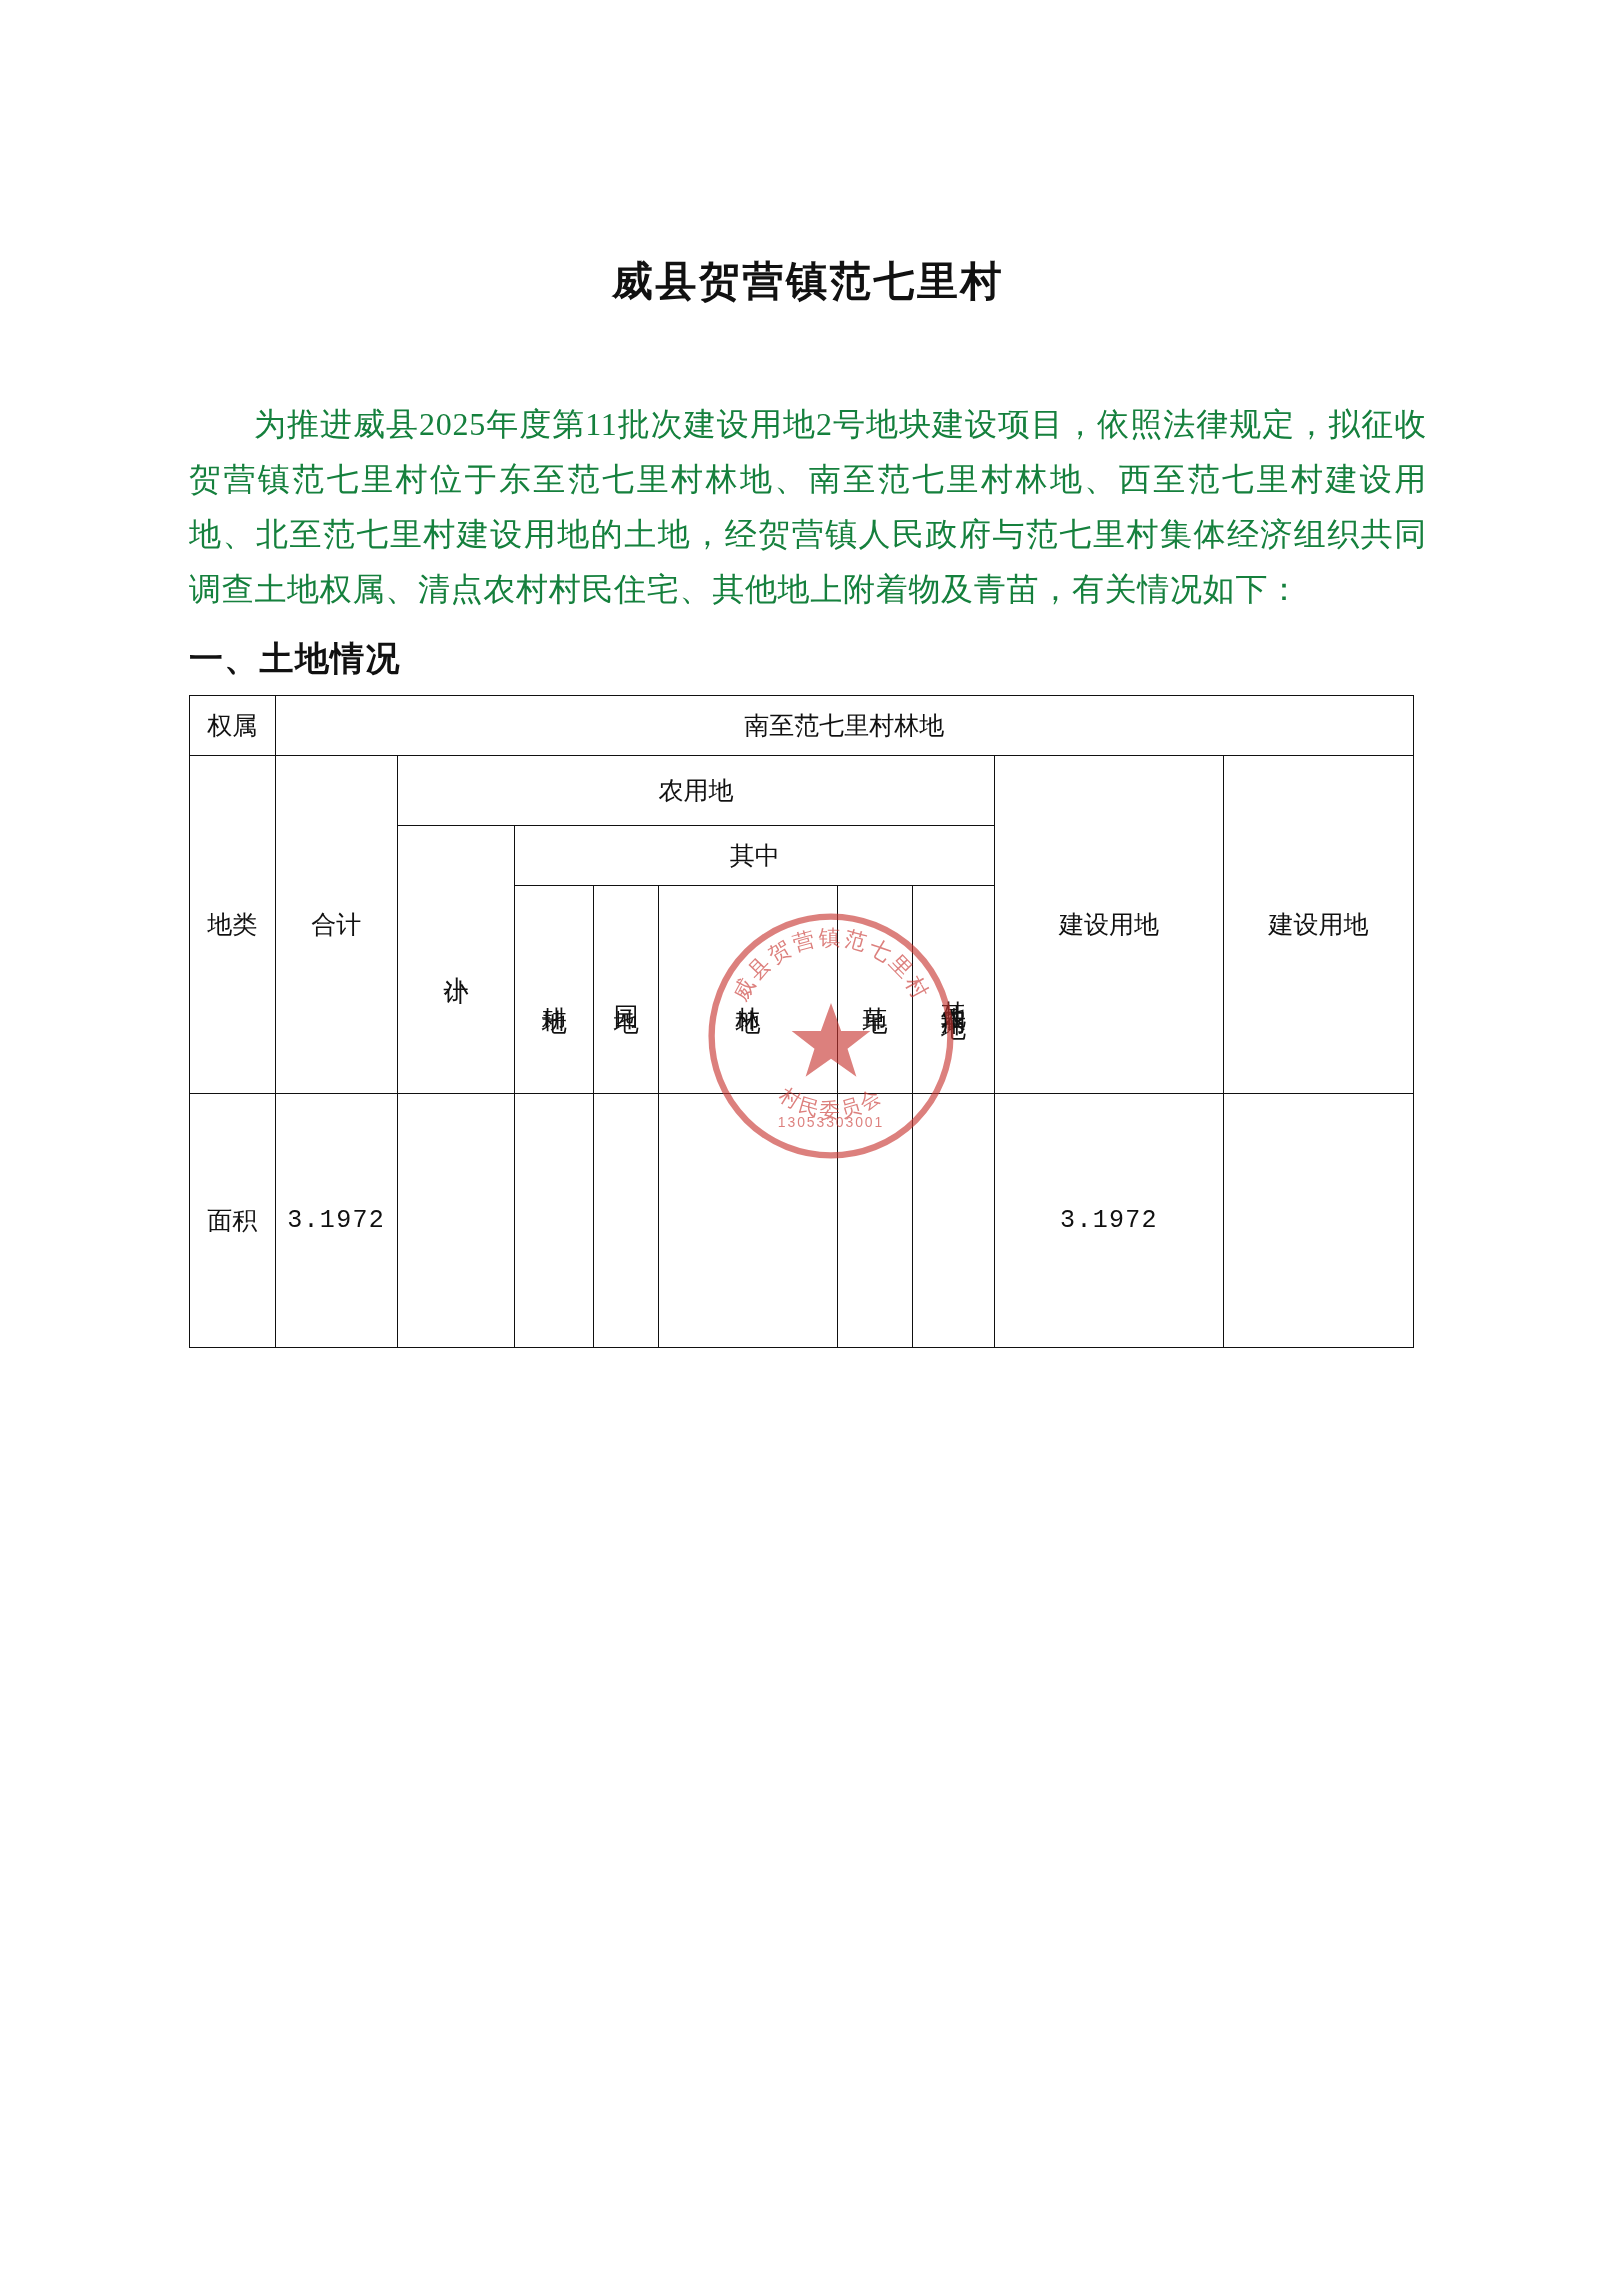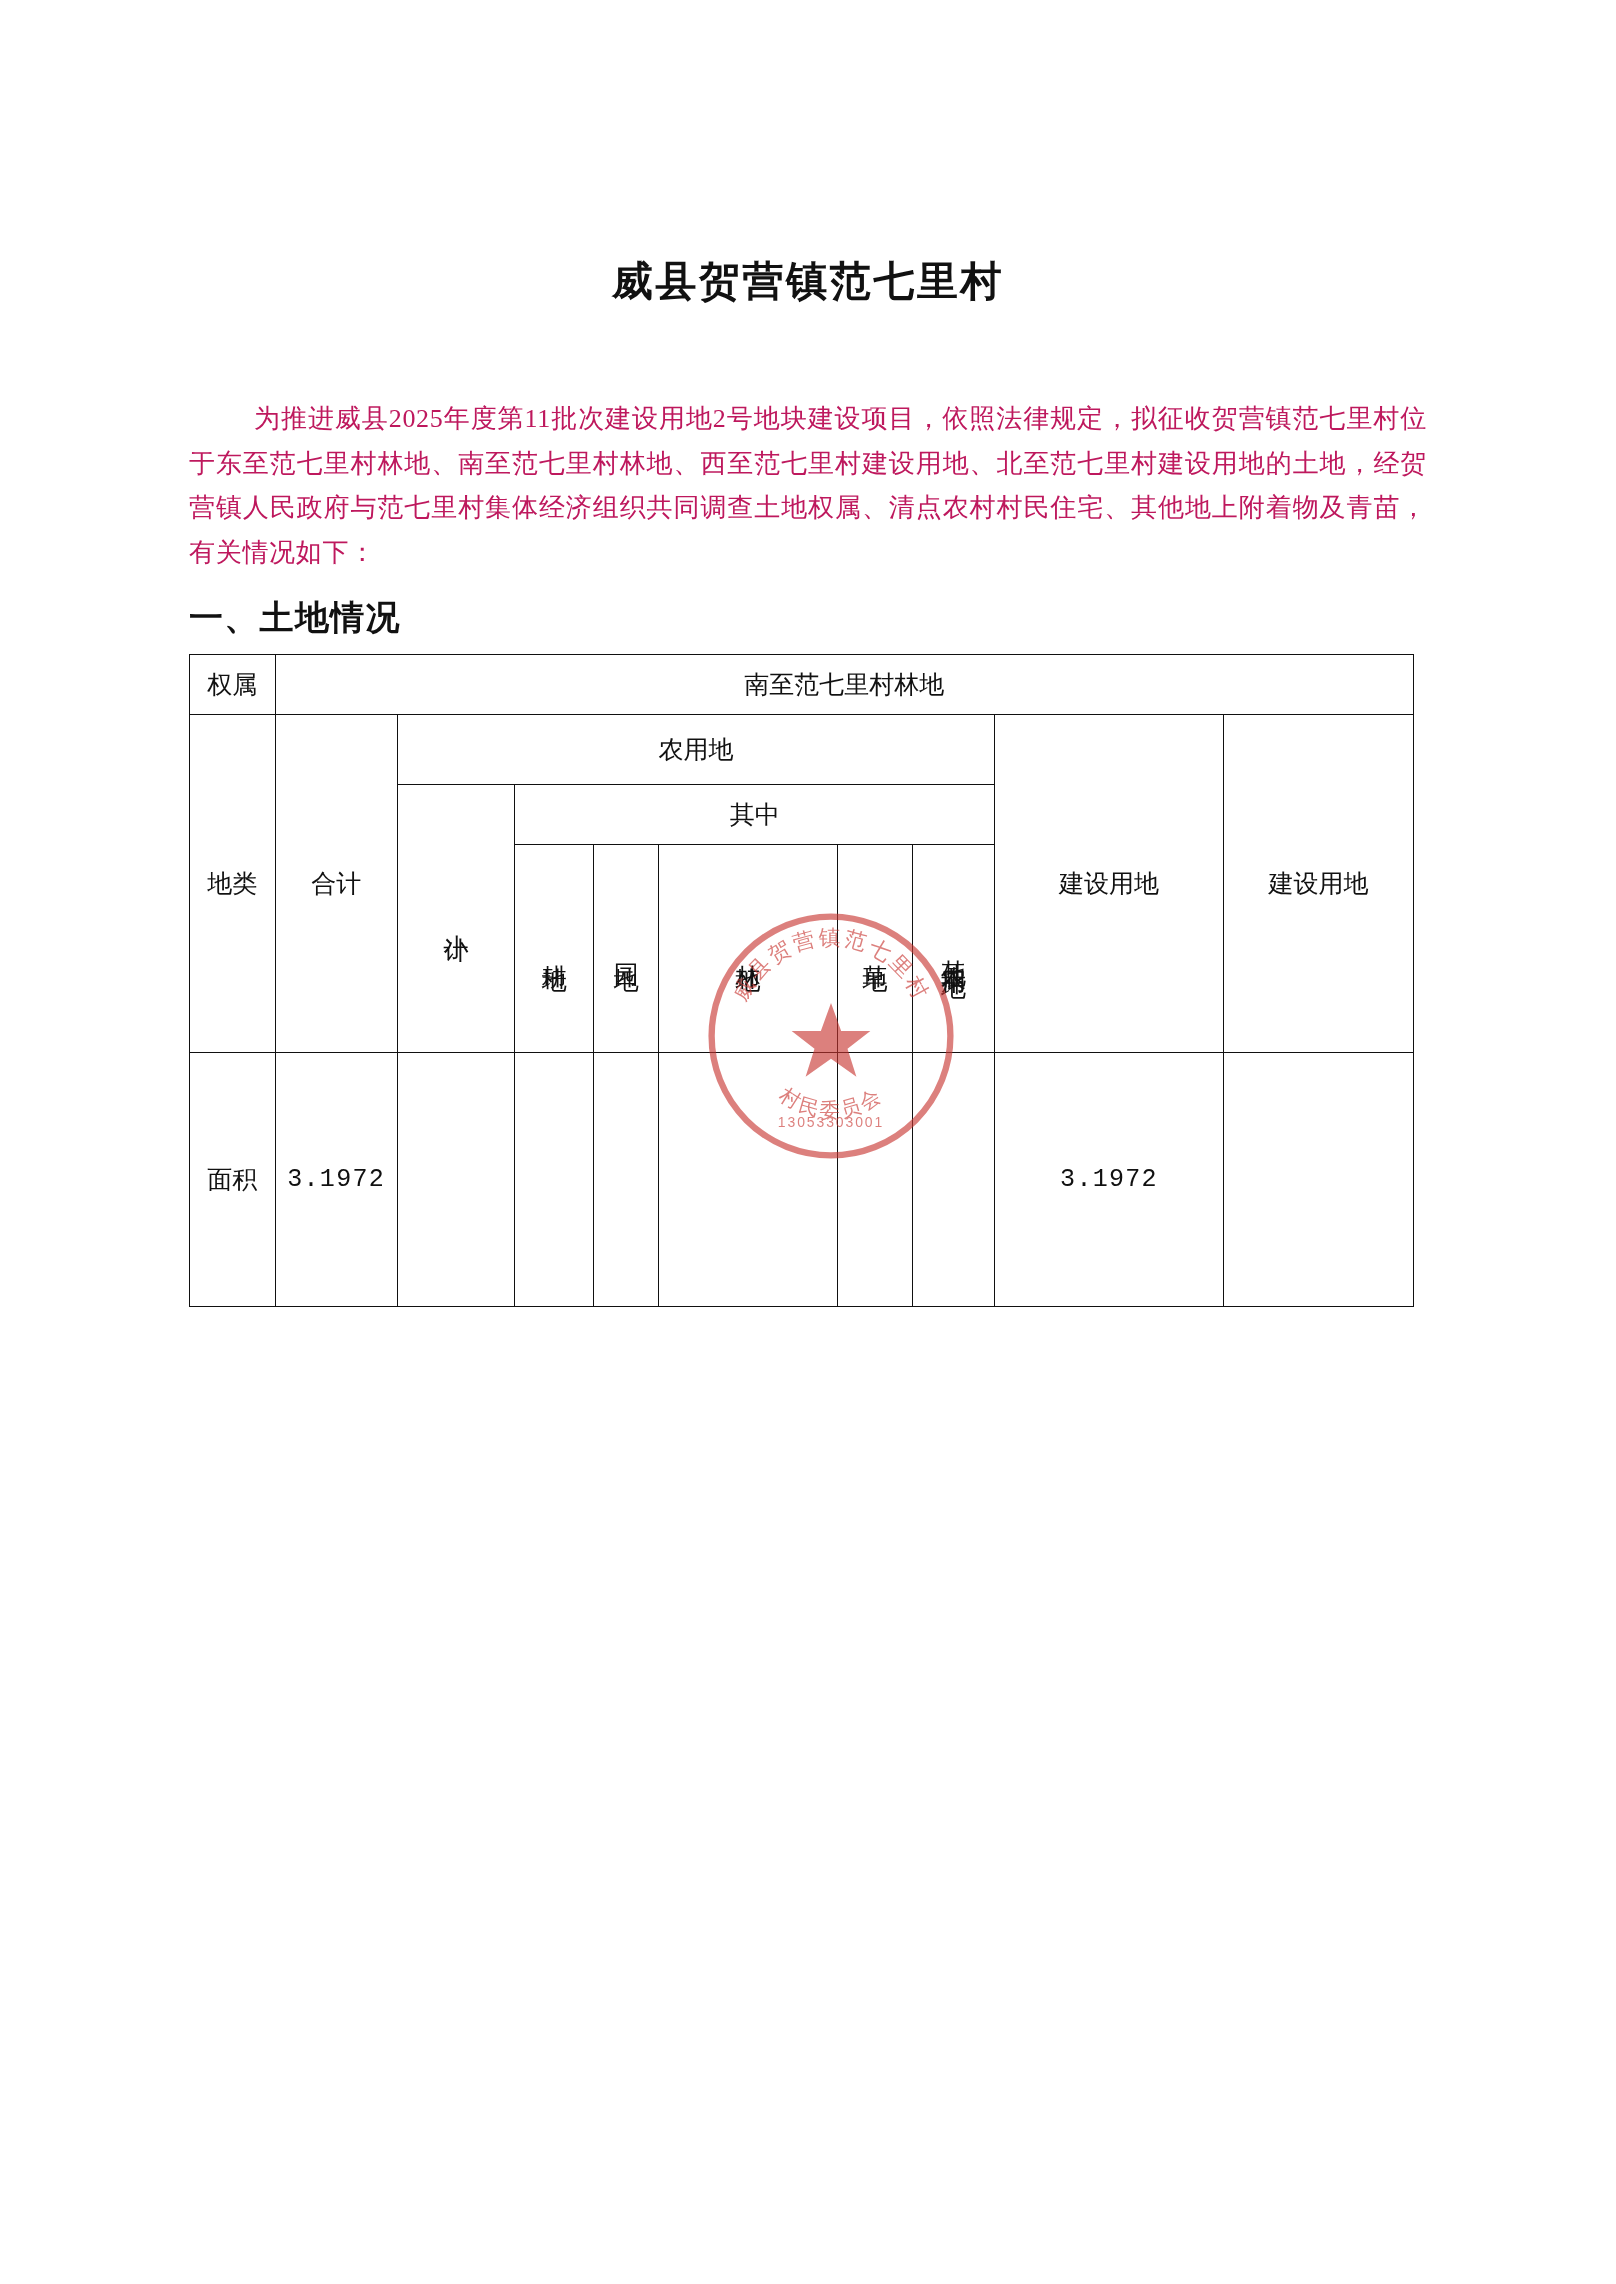--- a/index.html
+++ b/index.html
@@ -30,26 +30,26 @@
     margin-top: 254px;
     text-align: center;
     font-family: "Liberation Sans", "DejaVu Sans", sans-serif;
     font-weight: bold;
     font-size: 41px;
     letter-spacing: 2.6px;
     color: #111;
   }
   .body-text {
     margin-top: 88px;
-    font-size: 26px;
+    font-size: 32px;
     line-height: 1.72;
     letter-spacing: 0.7px;
     text-align: justify;
     text-indent: 65px;
-    color: #be185d;
+    color: #15803d;
   }
   .section-heading {
     margin-top: 19px;
     font-family: "Liberation Sans", "DejaVu Sans", sans-serif;
     font-weight: bold;
     font-size: 34px;
     letter-spacing: 1.3px;
     color: #111;
   }
   .unit-line {

